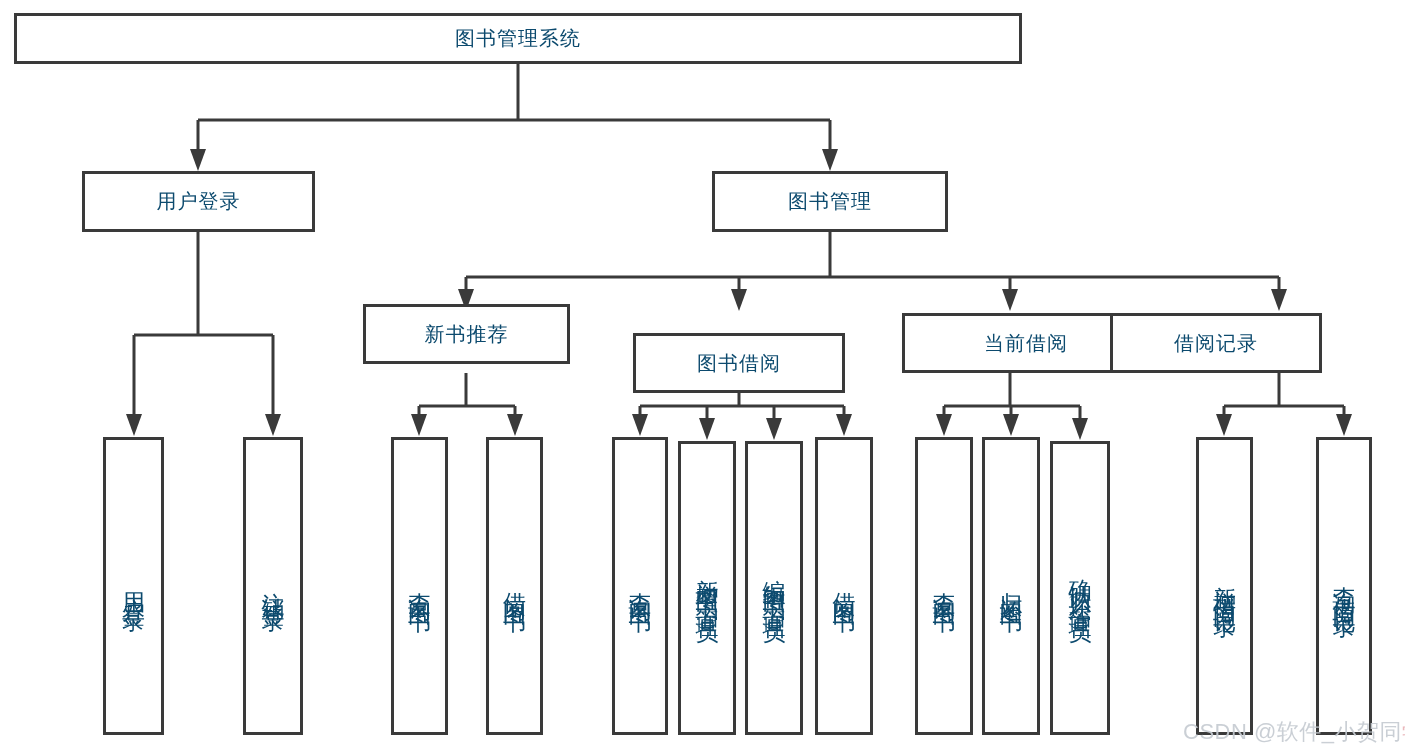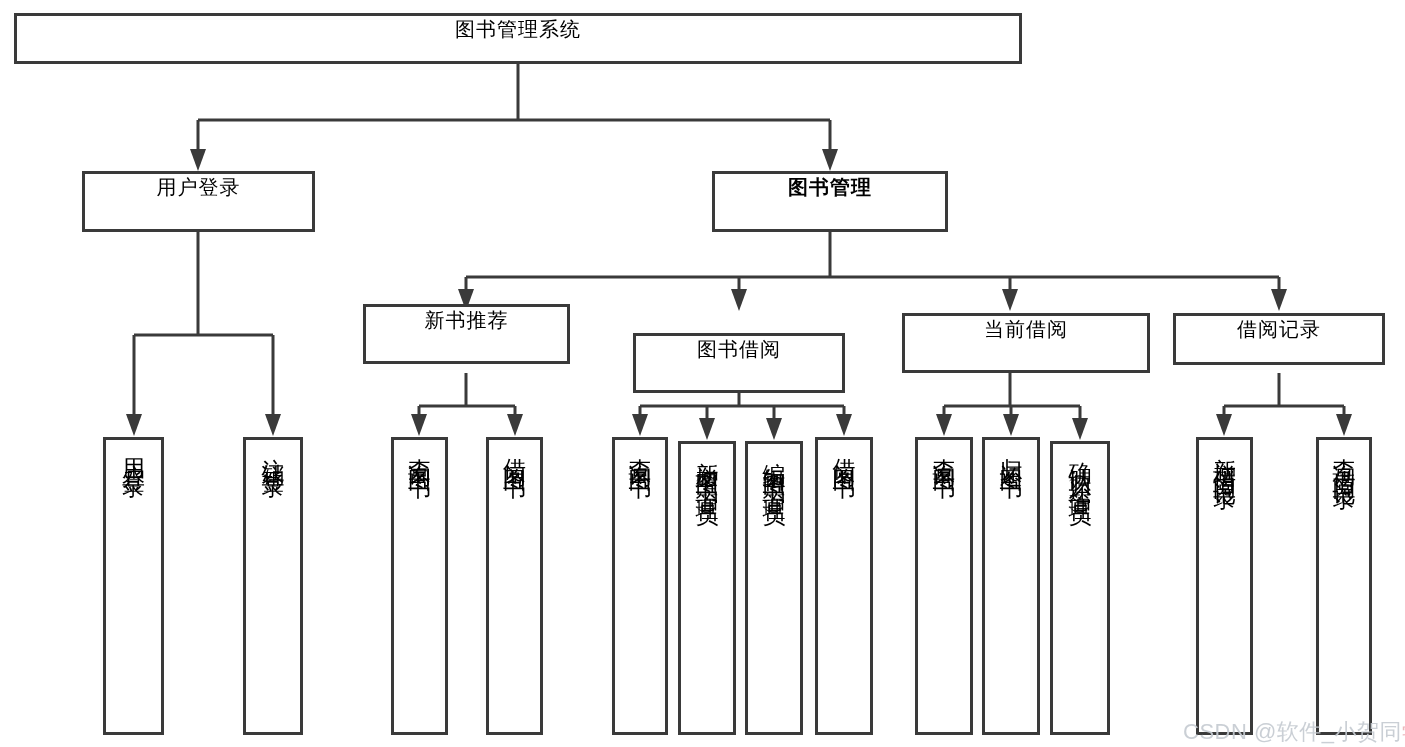--- a/index.html
+++ b/index.html
@@ -21,45 +21,45 @@
     width: 1405px;
     height: 747px;
     z-index: 0;
   }
   .box {
     position: absolute;
     box-sizing: border-box;
     background: #ffffff;
     border: 3px solid #3a3a3a;
     display: flex;
-    align-items: flex-start;
+    align-items: center;
     justify-content: center;
-    color: #000000;
+    color: #0c4a6e;
     z-index: 1;
   }
   .h-label {
     font-size: 20px;
     letter-spacing: 1px;
     white-space: nowrap;
   }
   .v-label {
     writing-mode: vertical-rl;
     text-orientation: mixed;
     font-size: 23px;
     letter-spacing: 6px;
     line-height: 1;
     white-space: nowrap;
   }
   .root-box   { left: 14px;  top: 13px;  width: 1008px; height: 51px; }
   .n-user     { left: 82px;  top: 171px; width: 233px;  height: 61px; }
-  .n-mgmt     { left: 712px; top: 171px; width: 236px;  height: 61px; font-weight: bold; }
+  .n-mgmt     { left: 712px; top: 171px; width: 236px;  height: 61px; }
   .n-newbooks { left: 363px; top: 304px; width: 207px;  height: 60px; }
   .n-borrow   { left: 633px; top: 313px; width: 212px;  height: 60px; margin-top: 20px; }
   .n-current  { left: 902px; top: 313px; width: 248px;  height: 60px; font-family: Liberation Mono, monospace; }
-  .n-records  { left: 1173px;top: 313px; width: 212px;  height: 52px; }
+  .n-records  { left: 1110px;top: 313px; width: 212px;  height: 60px; }
 
   .leaf { top: 437px; height: 298px; }
   .leaf-low { top: 441px; height: 294px; }
   .l-userlogin    { left: 103px;  width: 61px; }
   .l-logout       { left: 243px;  width: 60px; }
   .l-query-new    { left: 391px;  width: 57px; }
   .l-borrow-new   { left: 486px;  width: 57px; }
   .l-query-borrow { left: 612px;  width: 56px; }
   .l-add-book     { left: 678px;  width: 58px; }
   .l-edit-book    { left: 745px;  width: 58px; }

